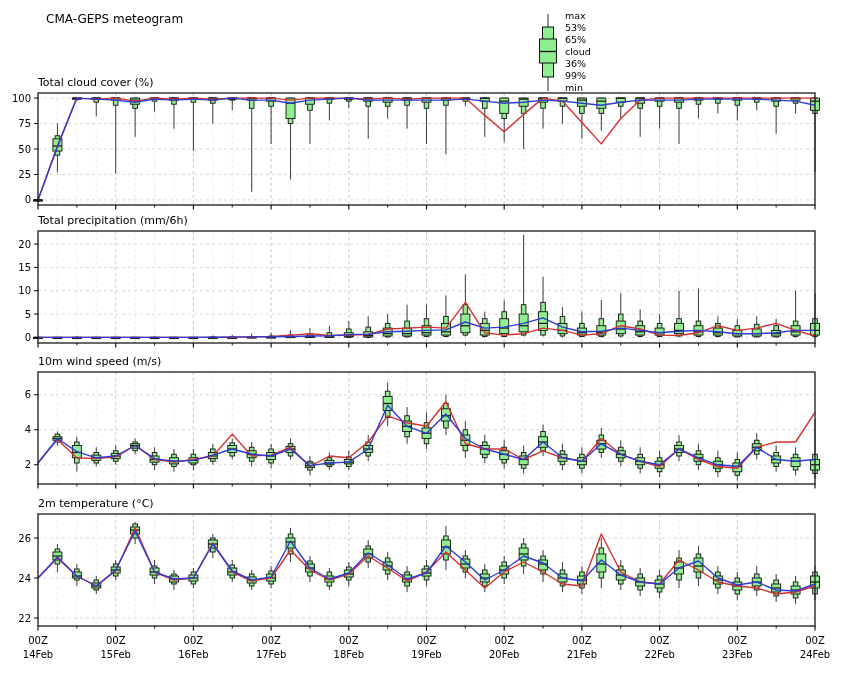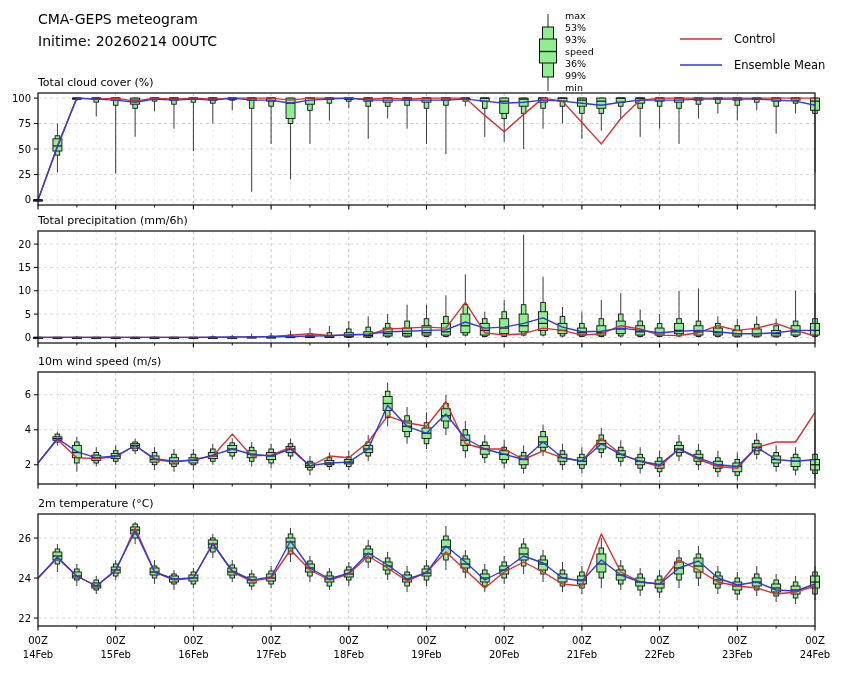--- a/index.html
+++ b/index.html
@@ -1,18 +1,18 @@
 <!DOCTYPE html>
 <html><head>
 <meta charset="utf-8">
 <style>
   html,body{margin:0;padding:0;background:#fff;}
   .page{position:relative;width:841px;height:680px;background:#fff;overflow:hidden;
         font-family:"DejaVu Sans",sans-serif;color:#000;}
-  .hdr{position:absolute;left:38px;top:8px;line-height:22px;font-size:14px;}
+  .hdr{position:absolute;left:46px;top:8px;line-height:22px;font-size:12px;}
   .hdr div{white-space:nowrap;}
   #chart{position:absolute;left:0;top:0;}
   .legend-box{position:absolute;left:537px;top:10px;display:flex;}
   .legend-box-labels{margin-left:4px;font-size:9.5px;line-height:12px;color:#000;}
   .legend-box-labels div{height:12px;}
   .legend-lines{position:absolute;left:678px;top:26px;font-size:11.5px;}
   .legend-line-item{display:flex;align-items:center;height:26px;}
   .legend-line-item svg{margin-right:10px;}
   .legend-line-label{white-space:nowrap;}
 </style>
@@ -1327,49 +1327,34 @@
         <text x="659.6" y="658" font-size="10" text-anchor="middle" fill="#000" font-family="&quot;DejaVu Sans&quot;,sans-serif">22Feb</text>
         <text x="737.3" y="644" font-size="10" text-anchor="middle" fill="#000" font-family="&quot;DejaVu Sans&quot;,sans-serif">00Z</text>
         <text x="737.3" y="658" font-size="10" text-anchor="middle" fill="#000" font-family="&quot;DejaVu Sans&quot;,sans-serif">23Feb</text>
         <text x="815" y="644" font-size="10" text-anchor="middle" fill="#000" font-family="&quot;DejaVu Sans&quot;,sans-serif">00Z</text>
         <text x="815" y="658" font-size="10" text-anchor="middle" fill="#000" font-family="&quot;DejaVu Sans&quot;,sans-serif">24Feb</text>
       </g>
     </svg>
 
   <div class="hdr">
     <div>CMA-GEPS meteogram</div>
-    <div>Initime: 20260214 00UTC</div>
   </div>
 
   <div class="legend-box">
     <svg id="legend-glyph" width="24" height="86">
         <line x1="11" y1="4" x2="11" y2="81" stroke="#3d3d3d" stroke-width="1.1"></line>
         <rect x="5.5" y="17" width="11" height="50" fill="#90ee90" stroke="#111111" stroke-width="1"></rect>
         <rect x="2.5" y="29" width="17" height="24" fill="#90ee90" stroke="#111111" stroke-width="1"></rect>
         <line x1="2.5" y1="41.5" x2="19.5" y2="41.5" stroke="#111111" stroke-width="1.3"></line>
       </svg>
     <div class="legend-box-labels">
       <div>max</div>
       <div>53%</div>
-      <div>93%</div>
-      <div>speed</div>
+      <div>65%</div>
+      <div>cloud</div>
       <div>36%</div>
       <div>99%</div>
       <div>min</div>
     </div>
   </div>
 
-  <div class="legend-lines">
-    <div class="legend-line-item">
-      <svg width="46" height="4">
-          <line x1="2" y1="2" x2="44" y2="2" stroke-width="1.6" stroke="#d62f2f"></line>
-        </svg>
-      <span class="legend-line-label">Control</span>
-    </div>
-    <div class="legend-line-item">
-      <svg width="46" height="4">
-          <line x1="2" y1="2" x2="44" y2="2" stroke-width="1.6" stroke="#2d3bd3"></line>
-        </svg>
-      <span class="legend-line-label">Ensemble Mean</span>
-    </div>
-  </div>
 
 </div>
 
 </body></html>

